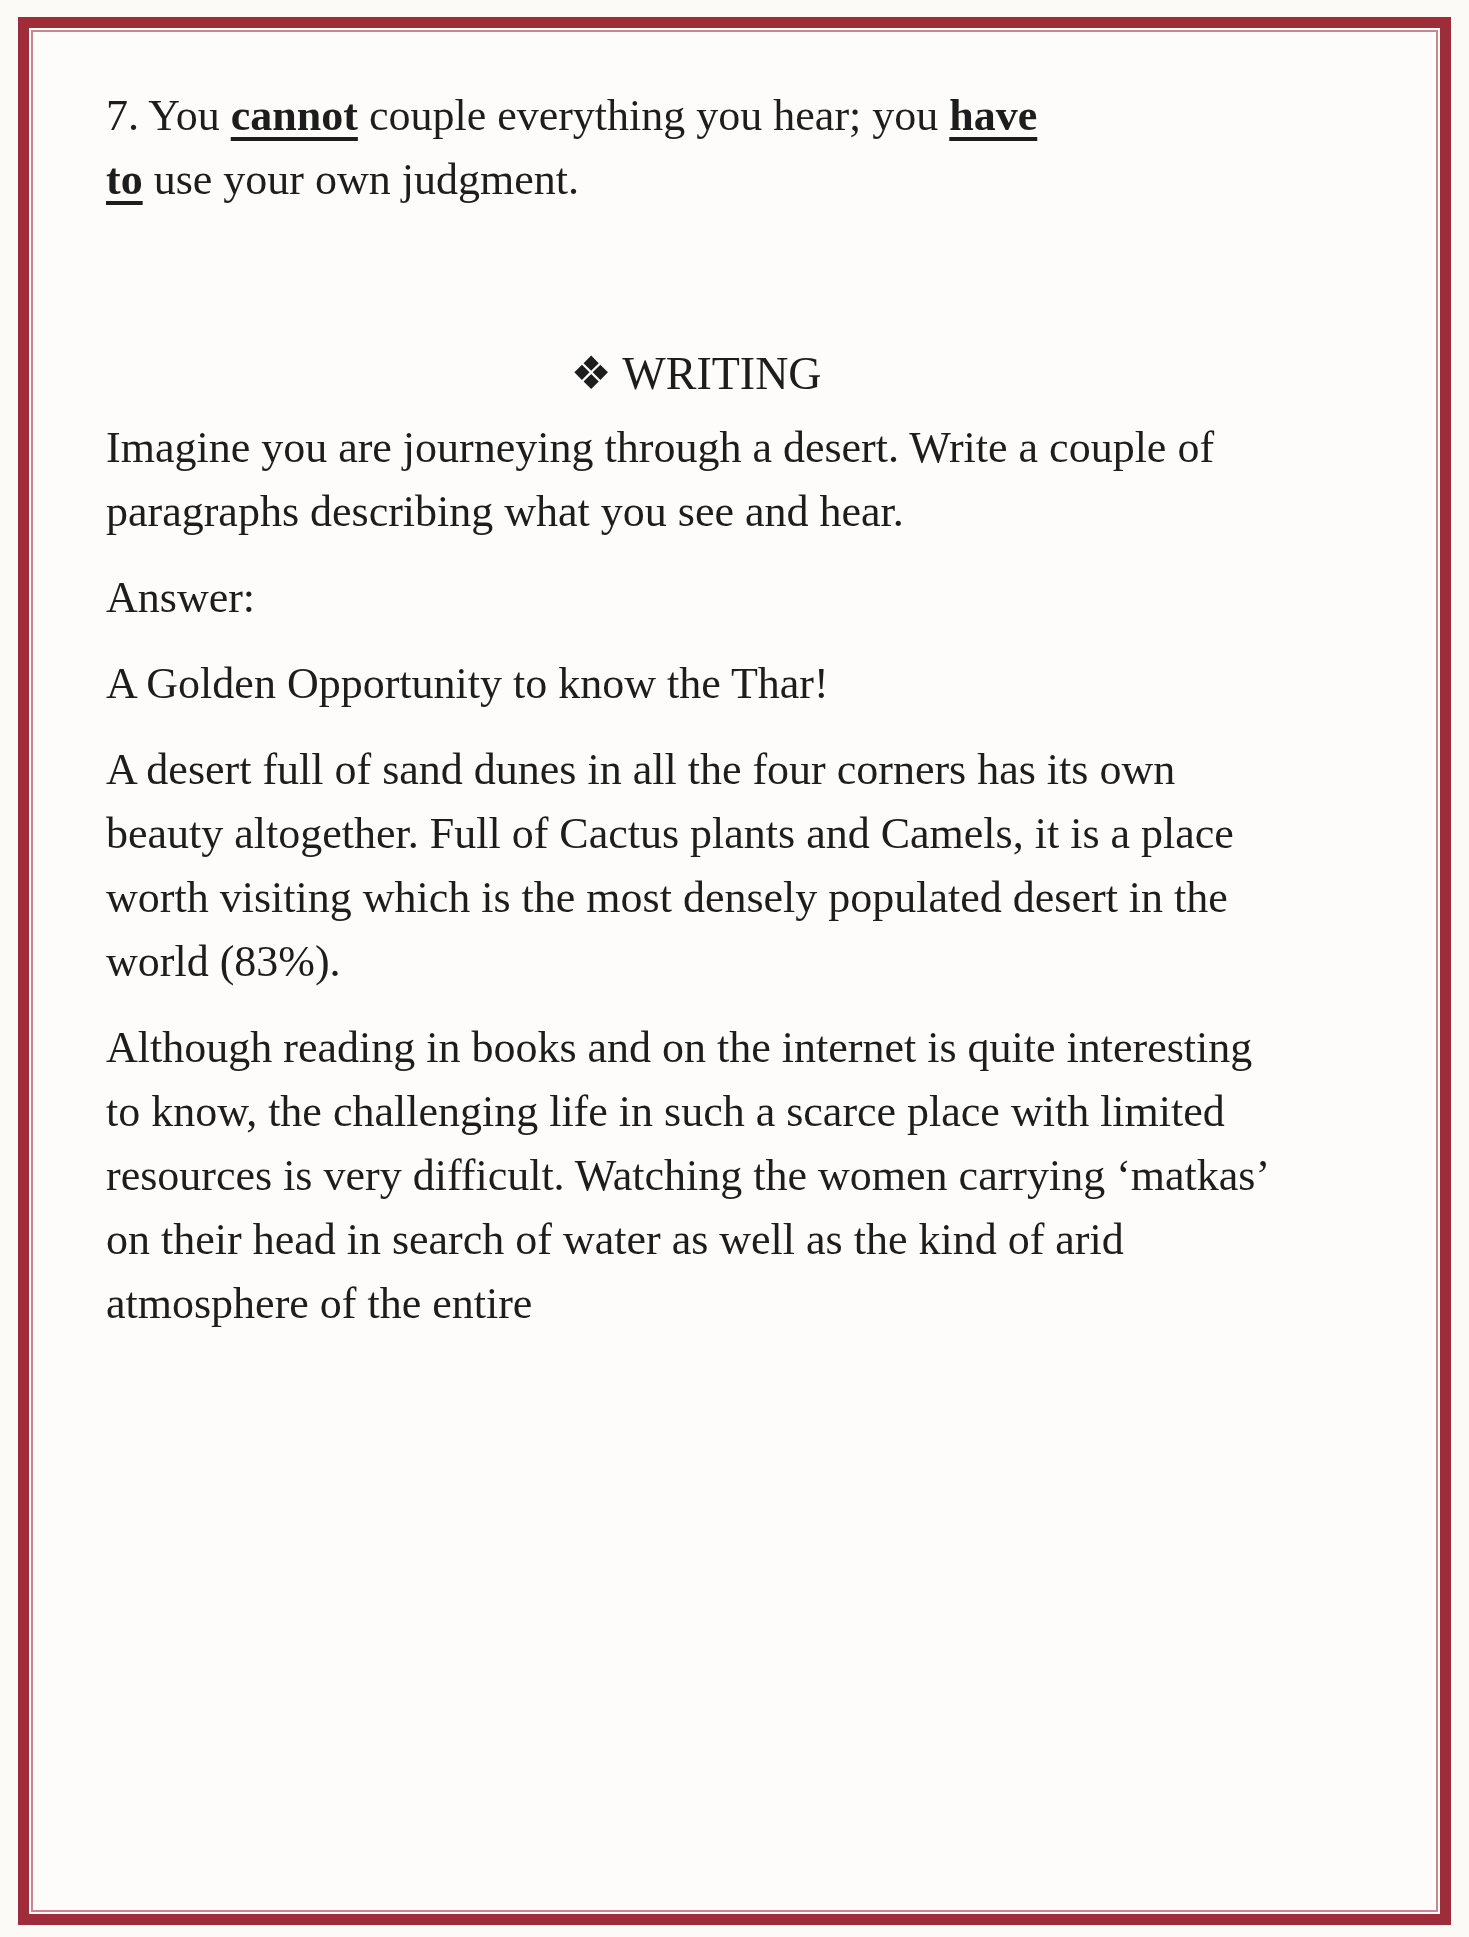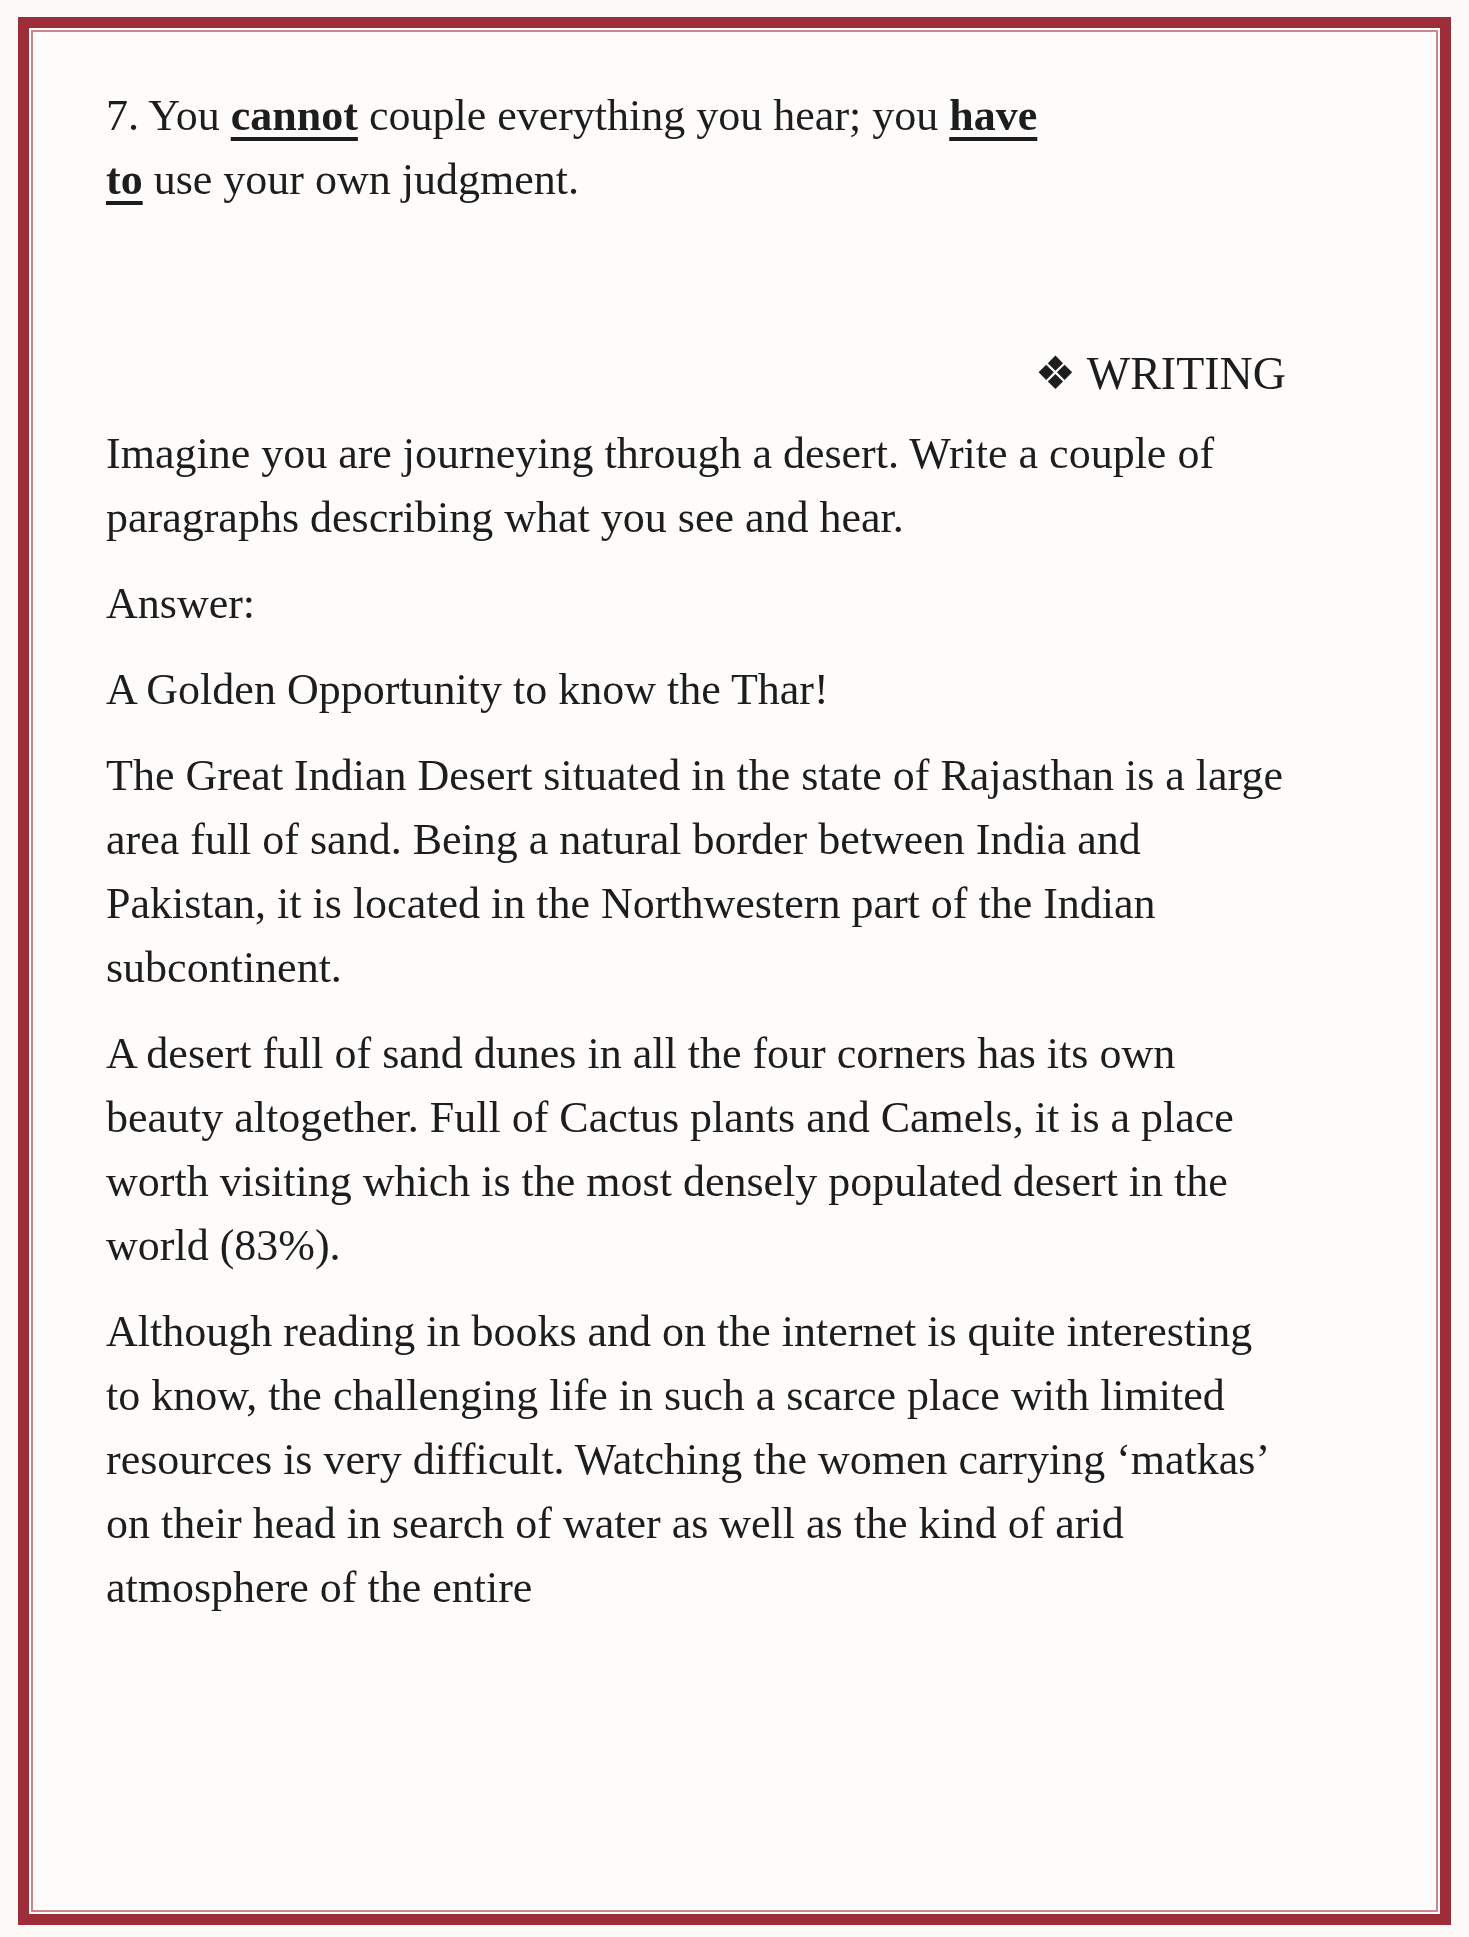--- a/index.html
+++ b/index.html
@@ -45,25 +45,25 @@
     margin: 0 0 22px 0;
   }
   .bu {
     font-weight: bold;
     text-decoration: underline;
     text-decoration-thickness: 4px;
     text-underline-offset: 7px;
     text-align: right;
   }
   .section-heading {
-    text-align: right;
+    text-align: center;
     font-size: 46px;
     line-height: 64px;
     font-weight: normal;
-    margin: 130px 0 16px 0;
+    margin: 130px 0 10px 0;
   }
   .q-label {
     font-weight: bold;
     margin: 0 0 22px 0;
     font-size: 44px;
     line-height: 64px;
   }
 </style>
 </head>
 <body>
@@ -79,20 +79,19 @@
 
     <div class="section-heading"><span>❖</span> <span>WRITING</span></div>
 
 
     <p>Imagine you are journeying through a desert. Write a couple of paragraphs describing what you see and hear.</p>
 
     <p>Answer:</p>
 
     <p>A Golden Opportunity to know the Thar!</p>
 
-    <p>The Great Indian Desert situated in the state of Rajasthan is a large area full of sand. Being a natural border between India and Pakistan, it is located in the Northwestern part of the Indian subcontinent.</p>
 
     <p>A desert full of sand dunes in all the four corners has its own beauty altogether. Full of Cactus plants and Camels, it is a place worth visiting which is the most densely populated desert in the world (83%).</p>
 
     <p>Although reading in books and on the internet is quite interesting to know, the challenging life in such a scarce place with limited resources is very difficult. Watching the women carrying ‘matkas’ on their head in search of water as well as the kind of arid atmosphere of the entire</p>
 
   </div>
 </div>
 
 </body></html>

